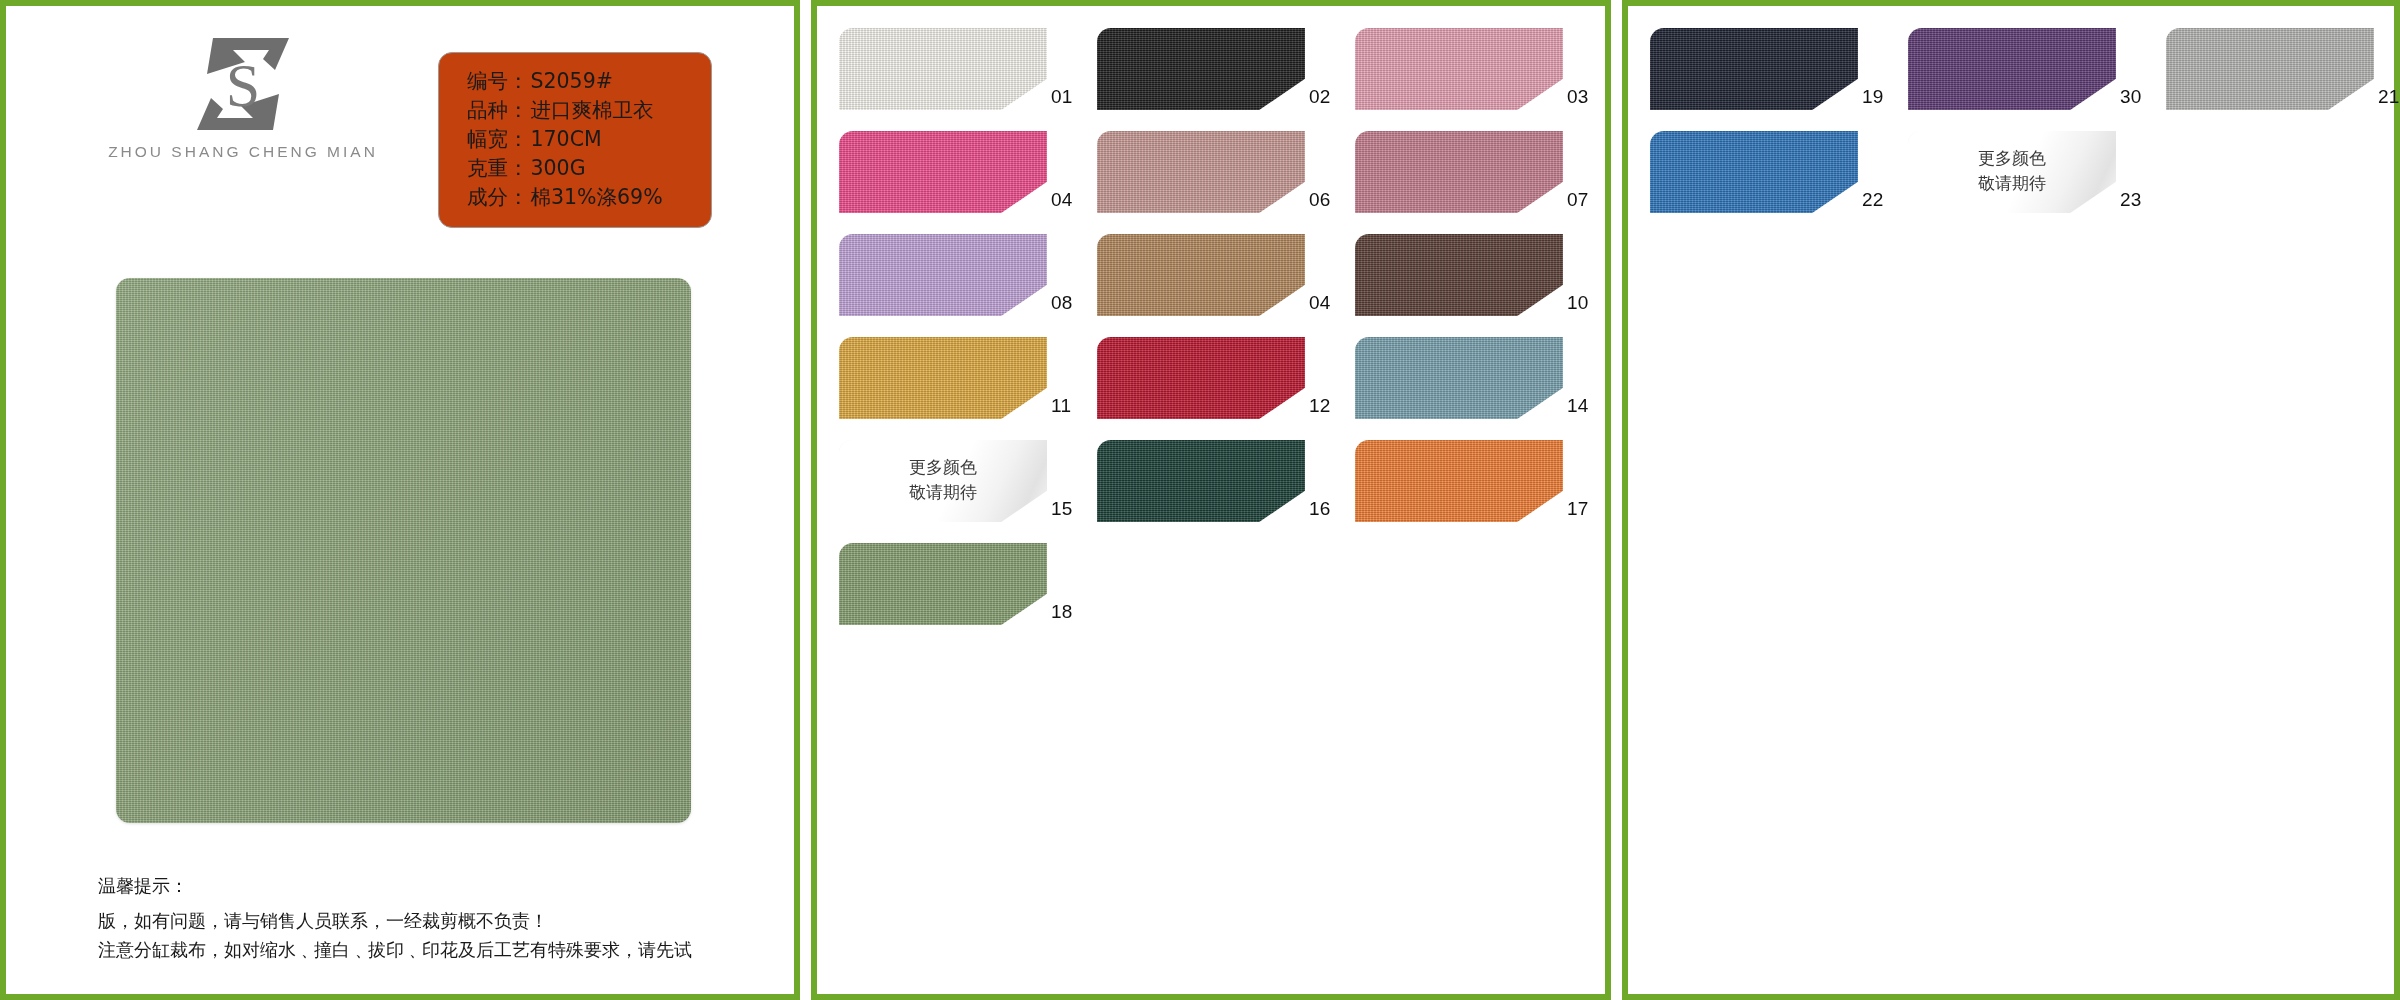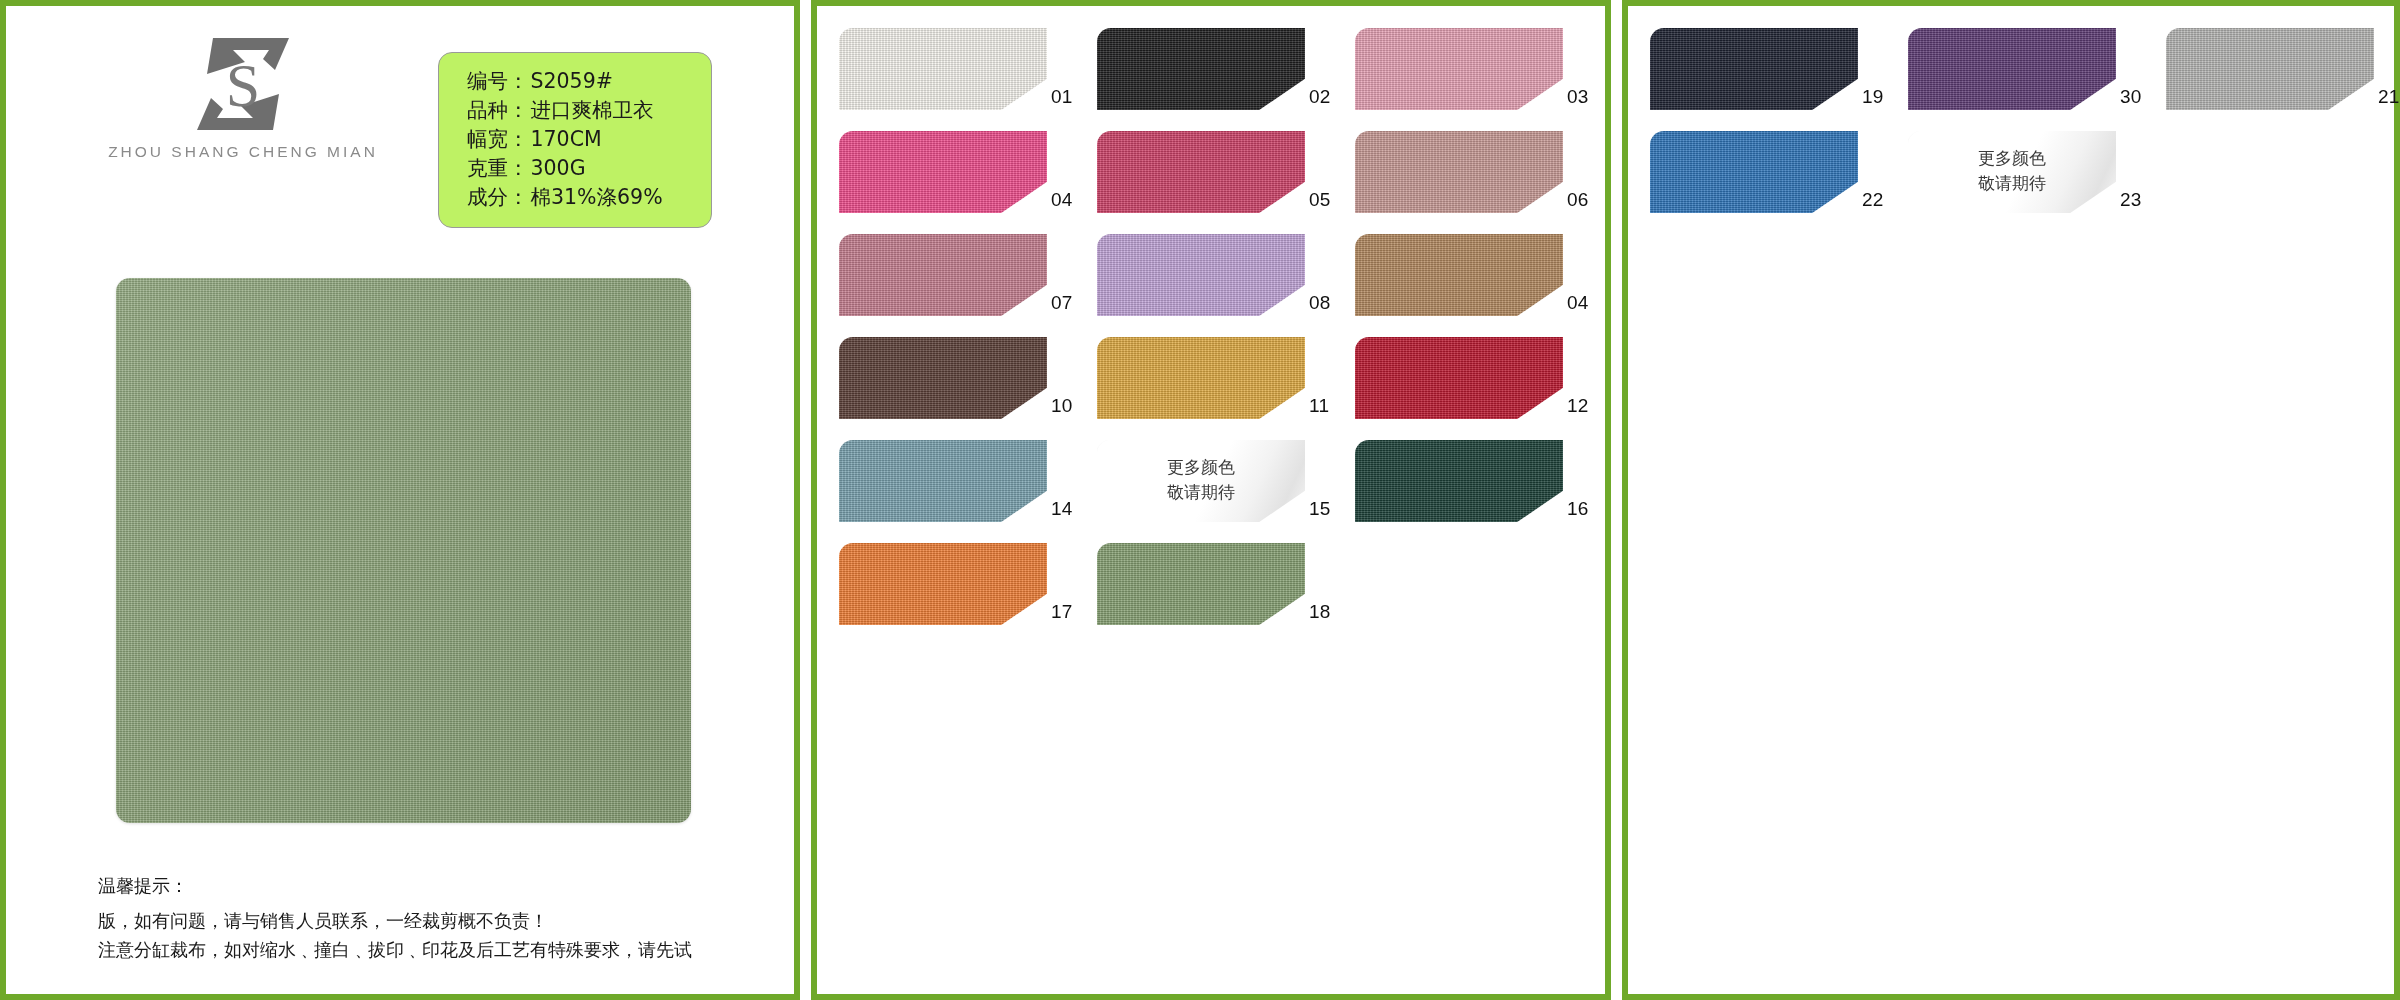--- a/index.html
+++ b/index.html
@@ -50,21 +50,21 @@
     font-family:"Liberation Sans",sans-serif;
   }
 
   
   .spec-box{
     position:absolute;left:432px;top:46px;
     width:274px;
     box-sizing:border-box;
     border:1.5px solid #9a9a9a;
     border-radius:14px;
-    background:#bef264;
+    background:#c2410c;
     padding:14px 0 14px 28px;
   }
   .spec-row{
     display:flex;
     font-size:20.5px;
     line-height:1.42;
     color:#1a1a1a;
     white-space:nowrap;
     font-family:"DejaVu Sans","Liberation Sans",sans-serif;
   }
@@ -192,24 +192,20 @@
         </div>
         <div class="cell">
           <div class="chip" style="background-color: rgb(232, 163, 182);"></div>
           <div class="chip-num">03</div>
         </div>
         <div class="cell">
           <div class="chip" style="background-color: rgb(240, 77, 141);"></div>
           <div class="chip-num">04</div>
         </div>
         <div class="cell">
-          <div class="chip" style="background-color: rgb(207, 66, 105);"></div>
-          <div class="chip-num">05</div>
-        </div>
-        <div class="cell">
           <div class="chip" style="background-color: rgb(201, 155, 150);"></div>
           <div class="chip-num">06</div>
         </div>
         <div class="cell">
           <div class="chip" style="background-color: rgb(198, 127, 144);"></div>
           <div class="chip-num">07</div>
         </div>
         <div class="cell">
           <div class="chip" style="background-color: rgb(195, 166, 218);"></div>
           <div class="chip-num">08</div>

